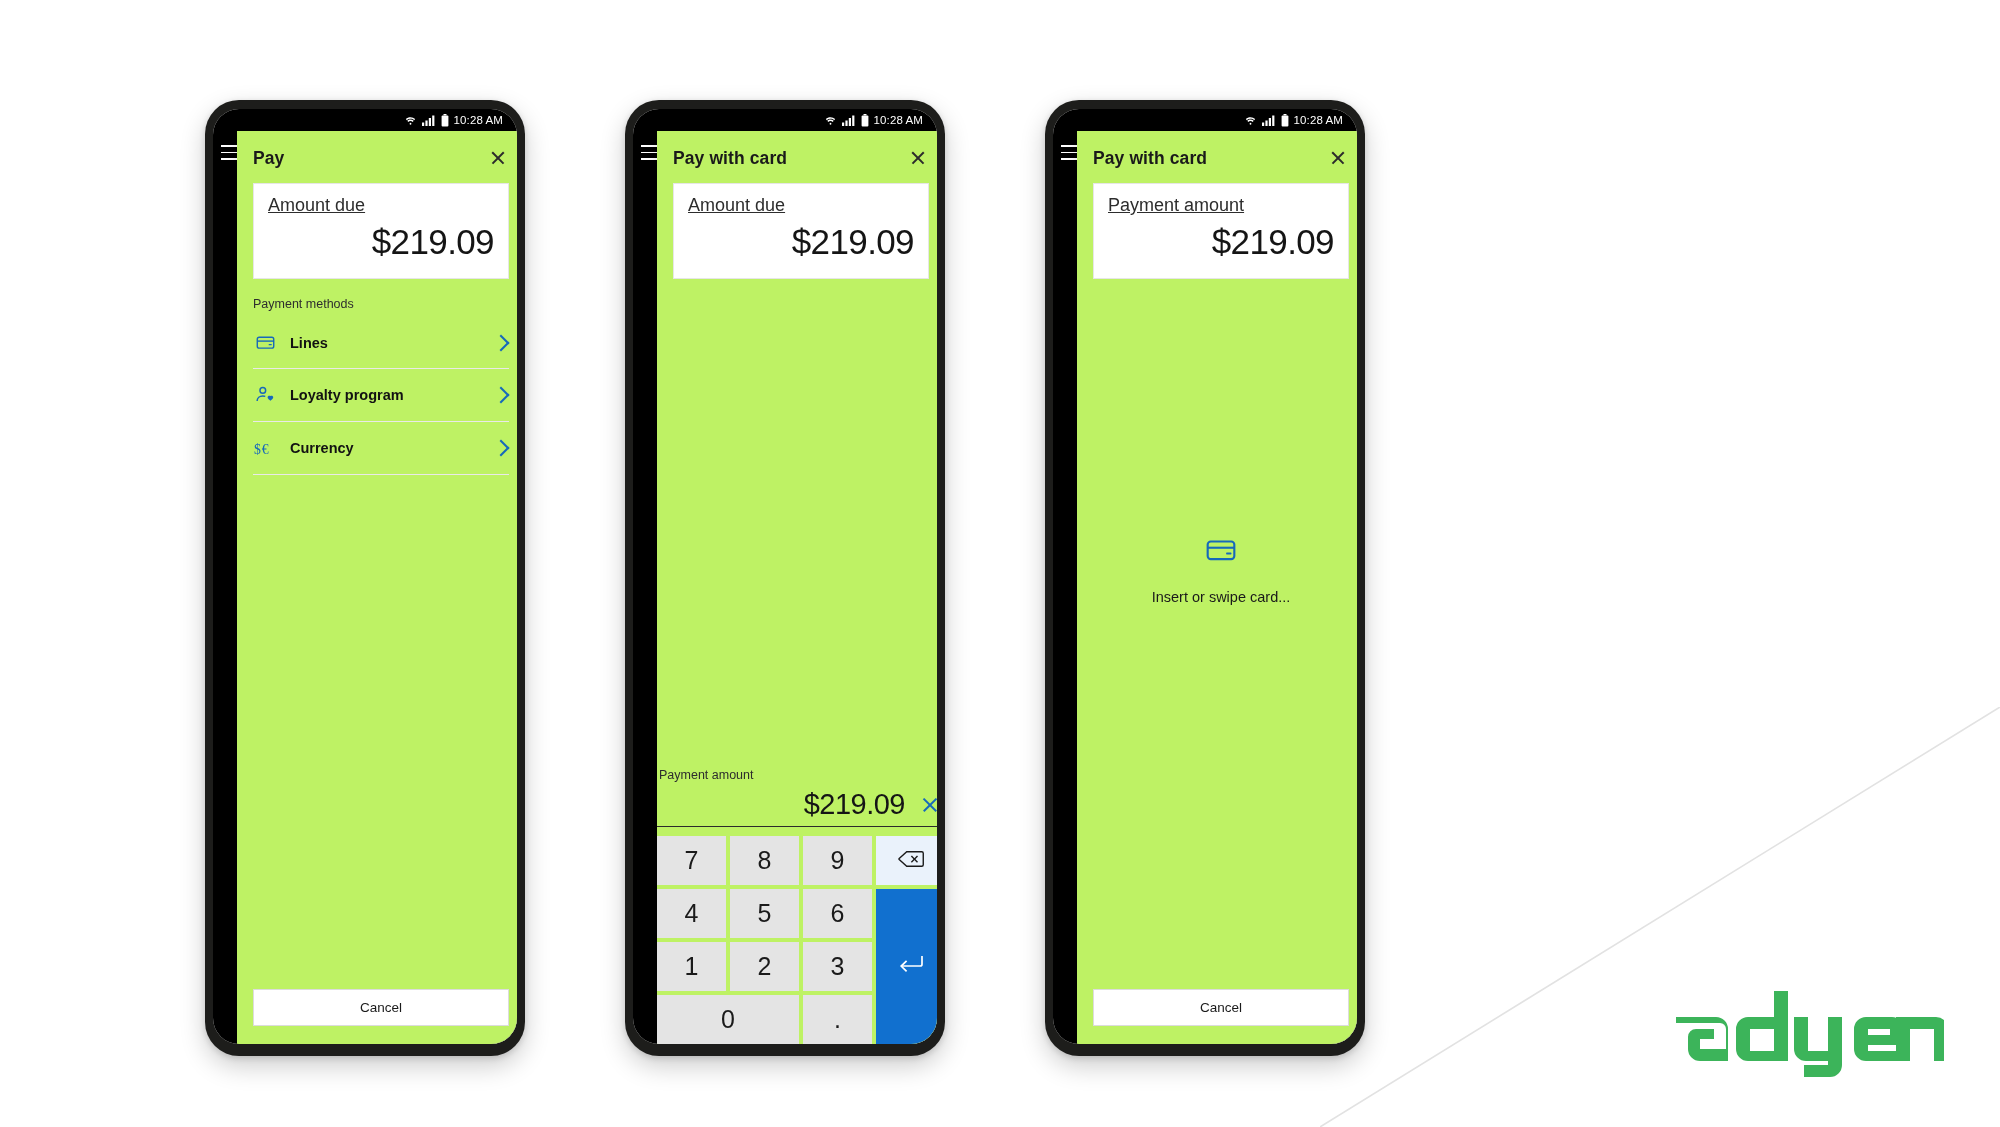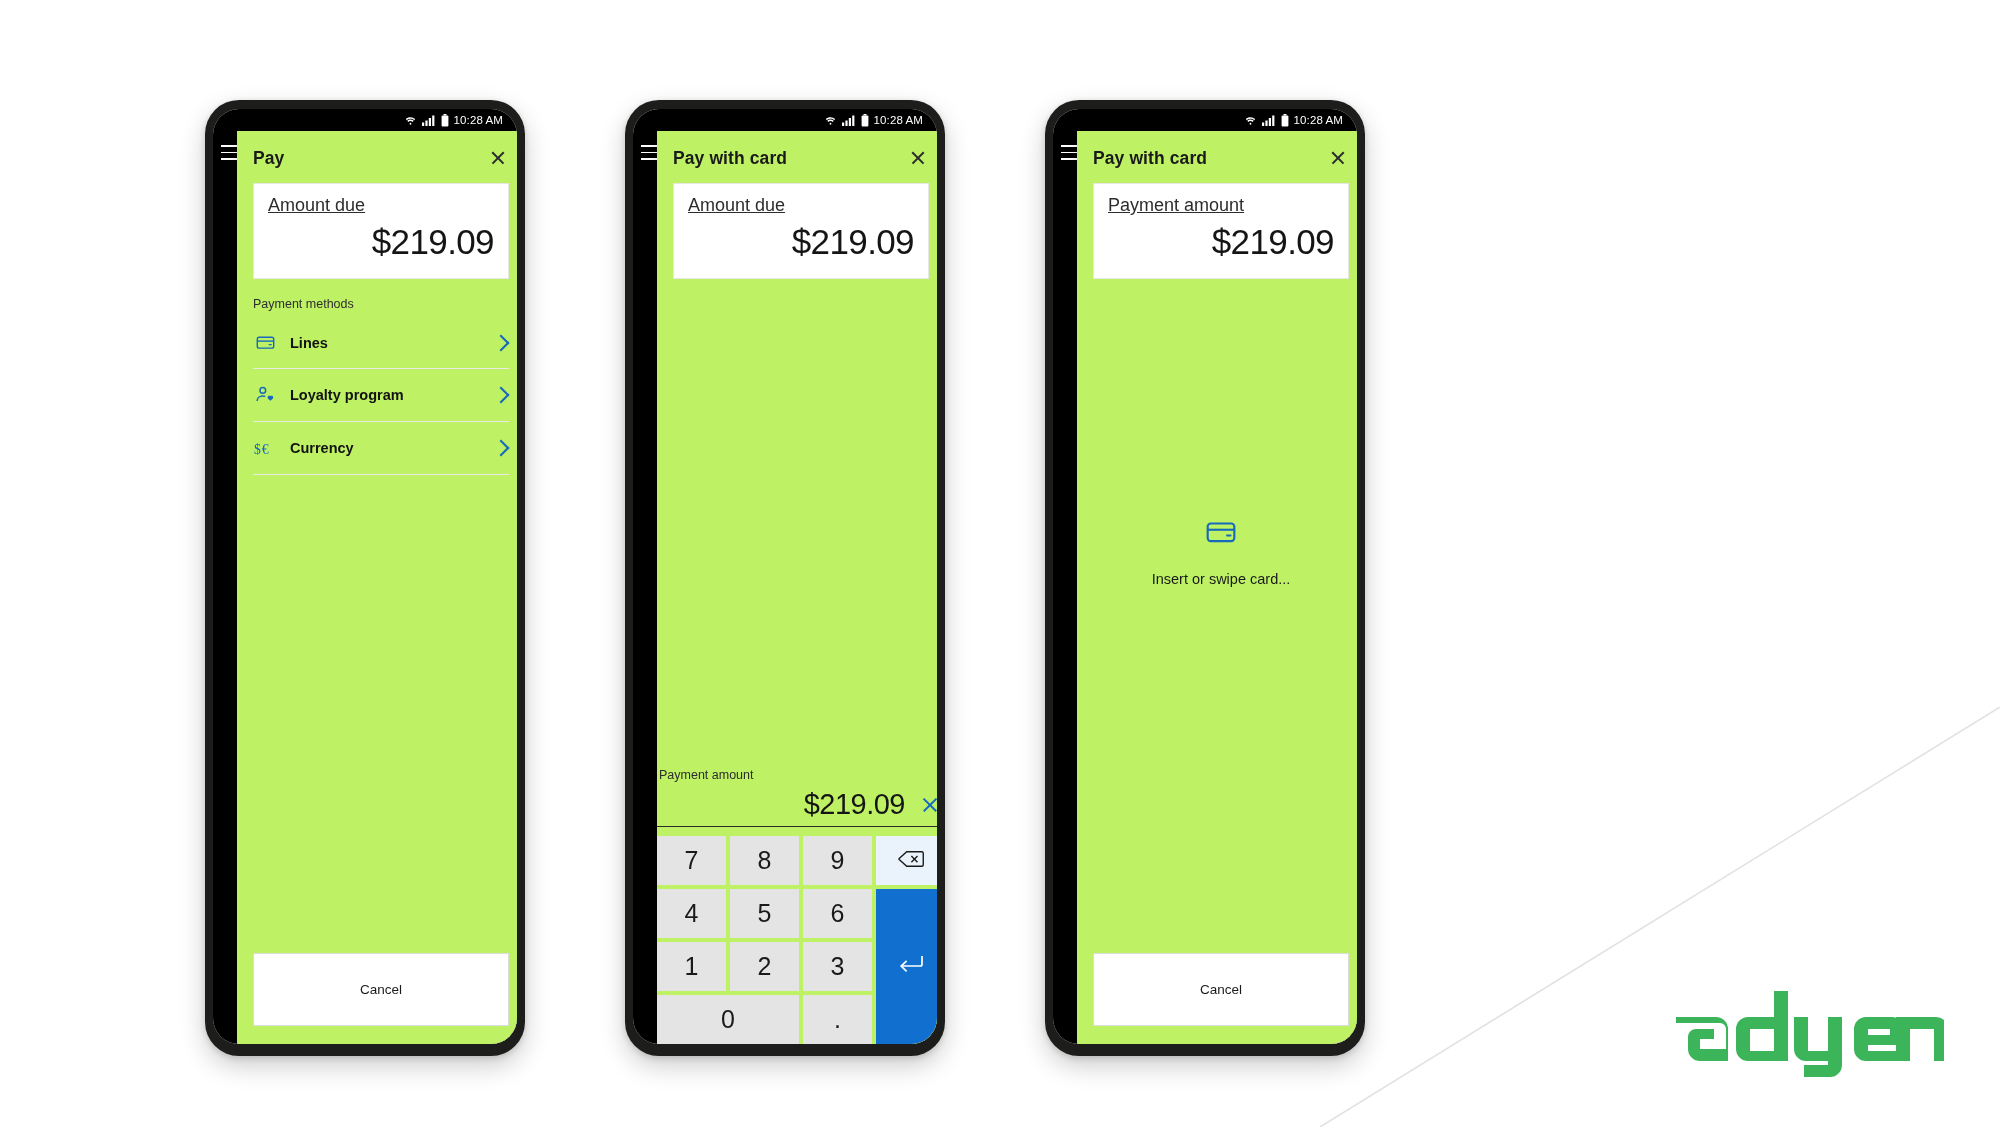--- a/index.html
+++ b/index.html
@@ -100,21 +100,21 @@
     cursor: pointer;
   }
   .pm-row:first-child { border-top: none; }
   .pm-row .pm-ico { width: 24px; display: flex; align-items: center; justify-content: center; }
   .pm-row .pm-name { flex: 1; font-size: 14.5px; font-weight: 700; color: #121212; }
   .chev { width: 12px; height: 12px; border-right: 2px solid #1669bb; border-top: 2px solid #1669bb; transform: rotate(45deg); }
 
   .sheet-spacer { flex: 1; }
   .cancel-wrap { padding: 10px 16px 18px; }
   .cancel-btn {
-    width: 100%; padding: 28px 0; text-align: center;
+    width: 100%; padding: 10px 0; text-align: center;
     border: 1px solid #dcdcdc; background: #fff;
     font-size: 13.5px; color: #1a1a1a; cursor: pointer;
     font-family: "Liberation Sans", sans-serif;
   }
 
   
   .keypad-area { margin-top: auto; }
   .kp-label { font-size: 12.5px; color: #2d2d2d; padding: 0 0 0 2px; }
   .kp-display {
     display: flex; align-items: center; justify-content: flex-end; gap: 16px;

